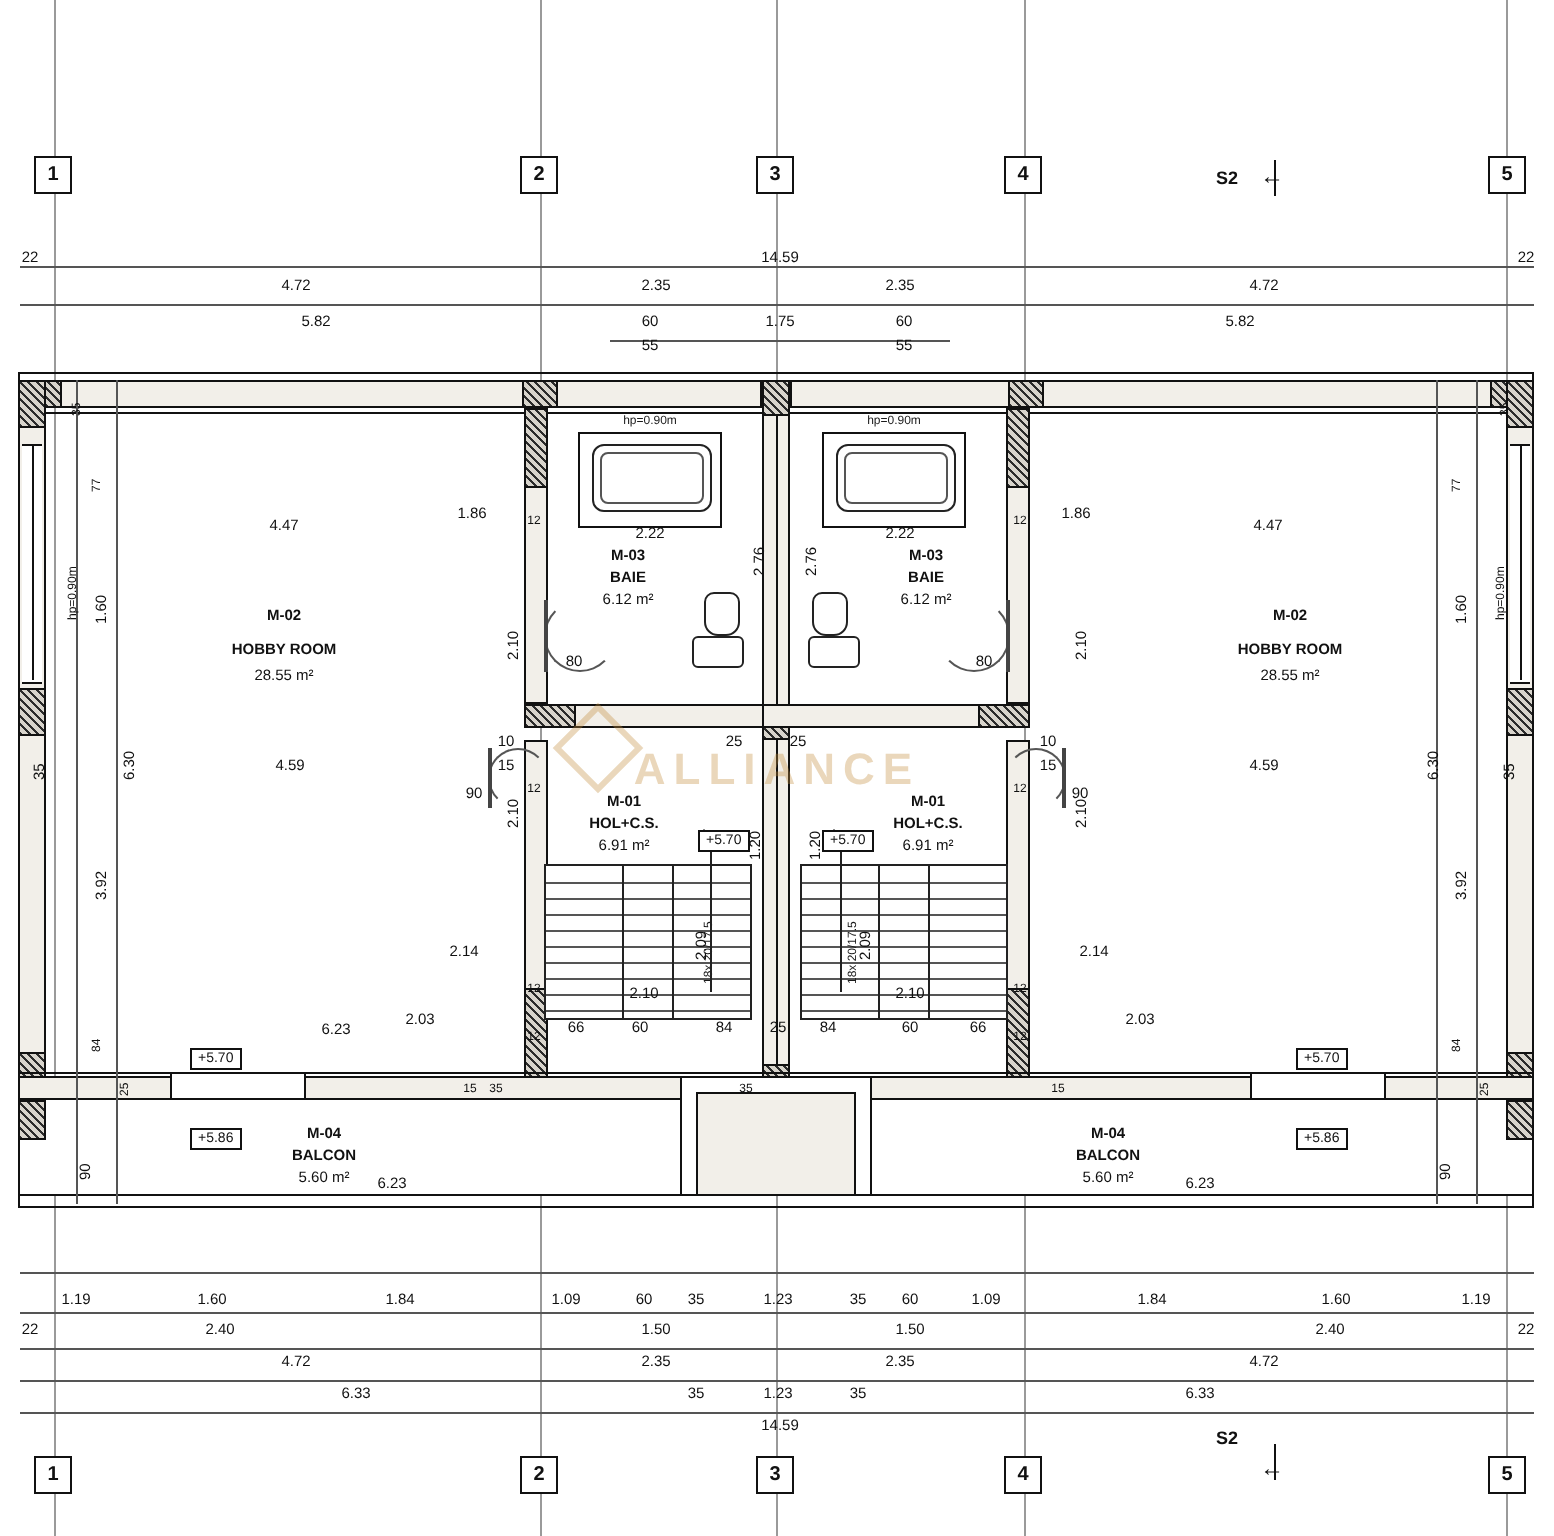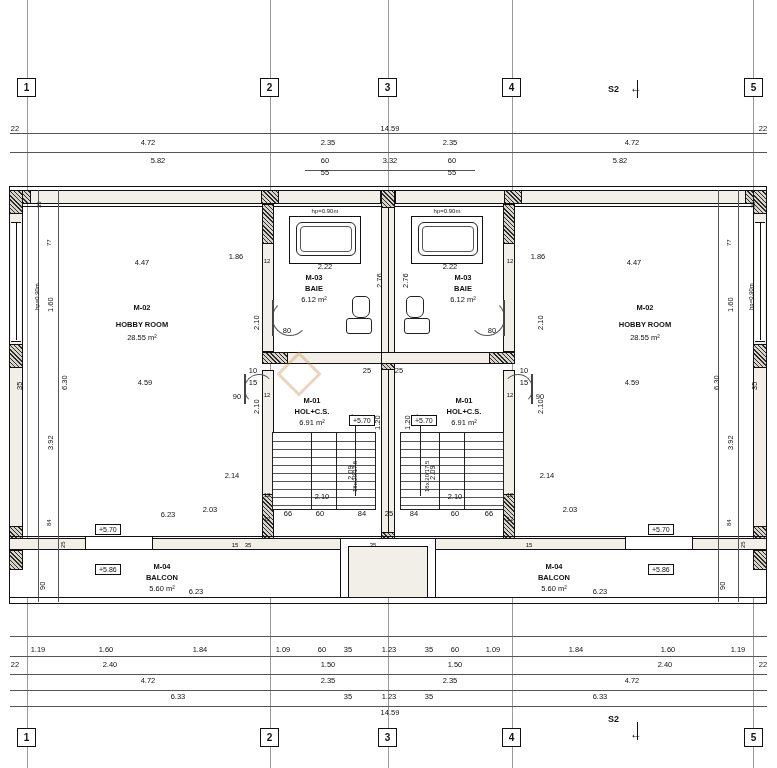--- a/index.html
+++ b/index.html
@@ -167,21 +167,21 @@
   <div class="txt c dim" style="left:15px;top:124px;">22</div>
   <div class="txt c dim" style="left:148px;top:138px;">4.72</div>
   <div class="txt c dim" style="left:328px;top:138px;">2.35</div>
   <div class="txt c dim" style="left:390px;top:124px;">14.59</div>
   <div class="txt c dim" style="left:450px;top:138px;">2.35</div>
   <div class="txt c dim" style="left:632px;top:138px;">4.72</div>
   <div class="txt c dim" style="left:763px;top:124px;">22</div>
 
   <div class="txt c dim" style="left:158px;top:156px;">5.82</div>
   <div class="txt c dim" style="left:325px;top:156px;">60</div>
-  <div class="txt c dim" style="left:390px;top:156px;">3.32</div>
+  <div class="txt c dim" style="left:390px;top:156px;">1.75</div>
   <div class="txt c dim" style="left:452px;top:156px;">60</div>
   <div class="txt c dim" style="left:620px;top:156px;">5.82</div>
 
   <div class="txt c dim" style="left:325px;top:168px;">55</div>
   <div class="txt c dim" style="left:452px;top:168px;">55</div>
 
   <div class="abs" style="left:9px;top:186px;width:758px;height:418px;border:1px solid #111;box-sizing:border-box;"></div>
 
   <div class="wall" style="left:9px;top:190px;width:758px;height:14px;"></div>
   <div class="hline" style="left:9px;top:206px;width:758px;"></div>
@@ -467,14 +467,15 @@
 
   <div class="txt c dim" style="left:178px;top:692px;">6.33</div>
   <div class="txt c dim" style="left:348px;top:692px;">35</div>
   <div class="txt c dim" style="left:389px;top:692px;">1.23</div>
   <div class="txt c dim" style="left:429px;top:692px;">35</div>
   <div class="txt c dim" style="left:600px;top:692px;">6.33</div>
 
   <div class="txt c dim" style="left:390px;top:708px;">14.59</div>
 
   <div id="wm-mark"></div>
+  <div id="watermark">ALLIANCE</div>
 
 </div>
 
 </body></html>

